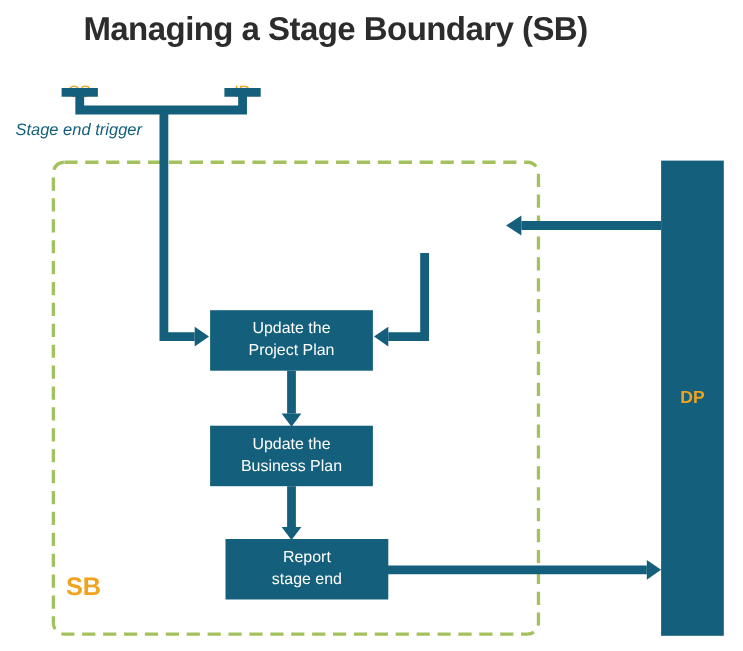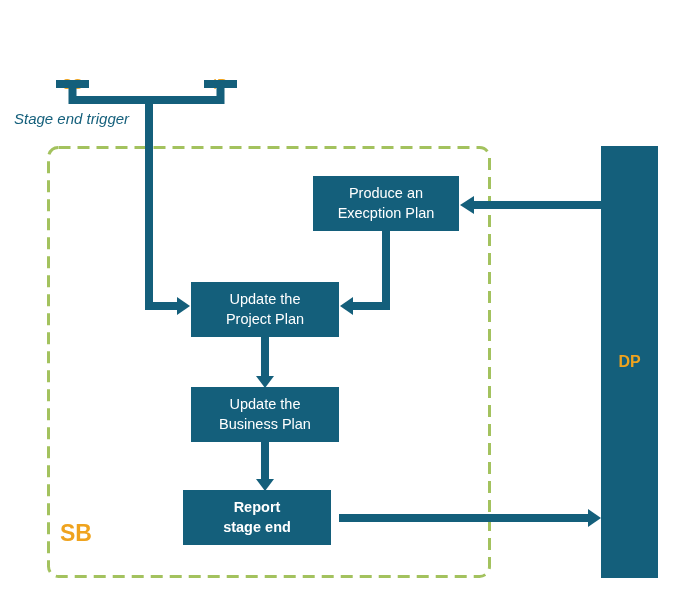--- a/index.html
+++ b/index.html
@@ -76,21 +76,21 @@
     justify-content: center;
     align-items: center;
     text-align: center;
     font-size: 14.5px;
     line-height: 1.34;
   }
   .n-plan      { left: 70px;  top: 176px; width: 152px; height: 55px; }
   .n-exception { left: 313px; top: 176px; width: 146px; height: 55px; }
   .n-upp       { left: 191px; top: 282px; width: 148px; height: 55px; }
   .n-ubc       { left: 191px; top: 387px; width: 148px; height: 55px; }
-  .n-report    { left: 183px; top: 490px; width: 148px; height: 55px; font-weight: bold; }
+  .n-report    { left: 205px; top: 490px; width: 148px; height: 55px; }
 
   .sb-label {
     position: absolute;
     left: 60px;
     top: 520px;
     font-size: 23px;
     font-weight: bold;
     color: var(--orange, #efa31e);
     text-align: center;
   }
@@ -110,20 +110,21 @@
     color: var(--orange, #efa31e);
     font-size: 16px;
     font-weight: bold;
   }
 </style>
 </head>
 <body>
 
 <div class="canvas">
 
+  <div class="title">Managing a Stage Boundary (SB)</div>
 
   <div class="top-label cs">CS</div>
   <div class="top-label ip">IP</div>
 
   <div class="trigger">Stage end trigger</div>
 
   <svg class="connectors" viewBox="0 0 675 592">
     <rect class="dashed-rect" x="48.5" y="147.5" width="441" height="429" rx="10"></rect>
 
     <g>
@@ -157,24 +158,20 @@
       <polygon class="arrowhead" points="256,479 274,479 265,491"></polygon>
     </g>
 
     <g>
       <path class="line" d="M 339 518 H 588"></path>
       <polygon class="arrowhead" points="588,509 588,527 601,518"></polygon>
     </g>
   </svg>
 
 
-  <div class="node n-exception">
-    <span>Produce an</span>
-    <span>Execption Plan</span>
-  </div>
 
   <div class="node n-upp">
     <span>Update the</span>
     <span>Project Plan</span>
   </div>
 
   <div class="node n-ubc">
     <span>Update the</span>
     <span>Business Plan</span>
   </div>

